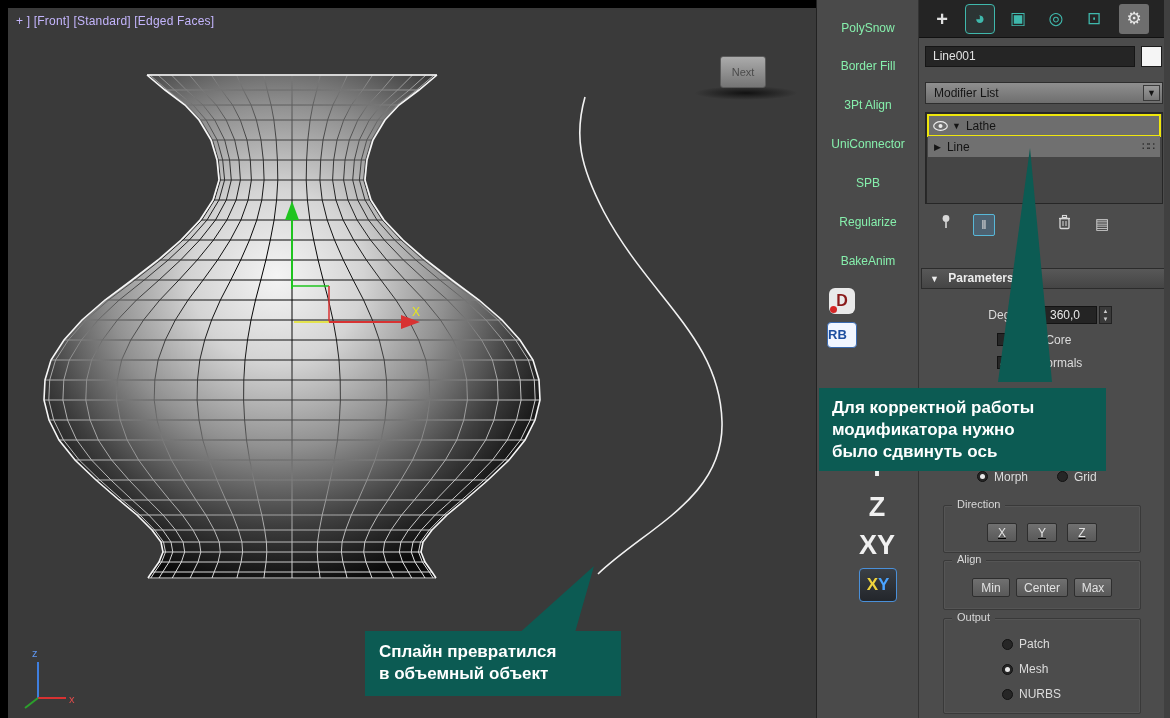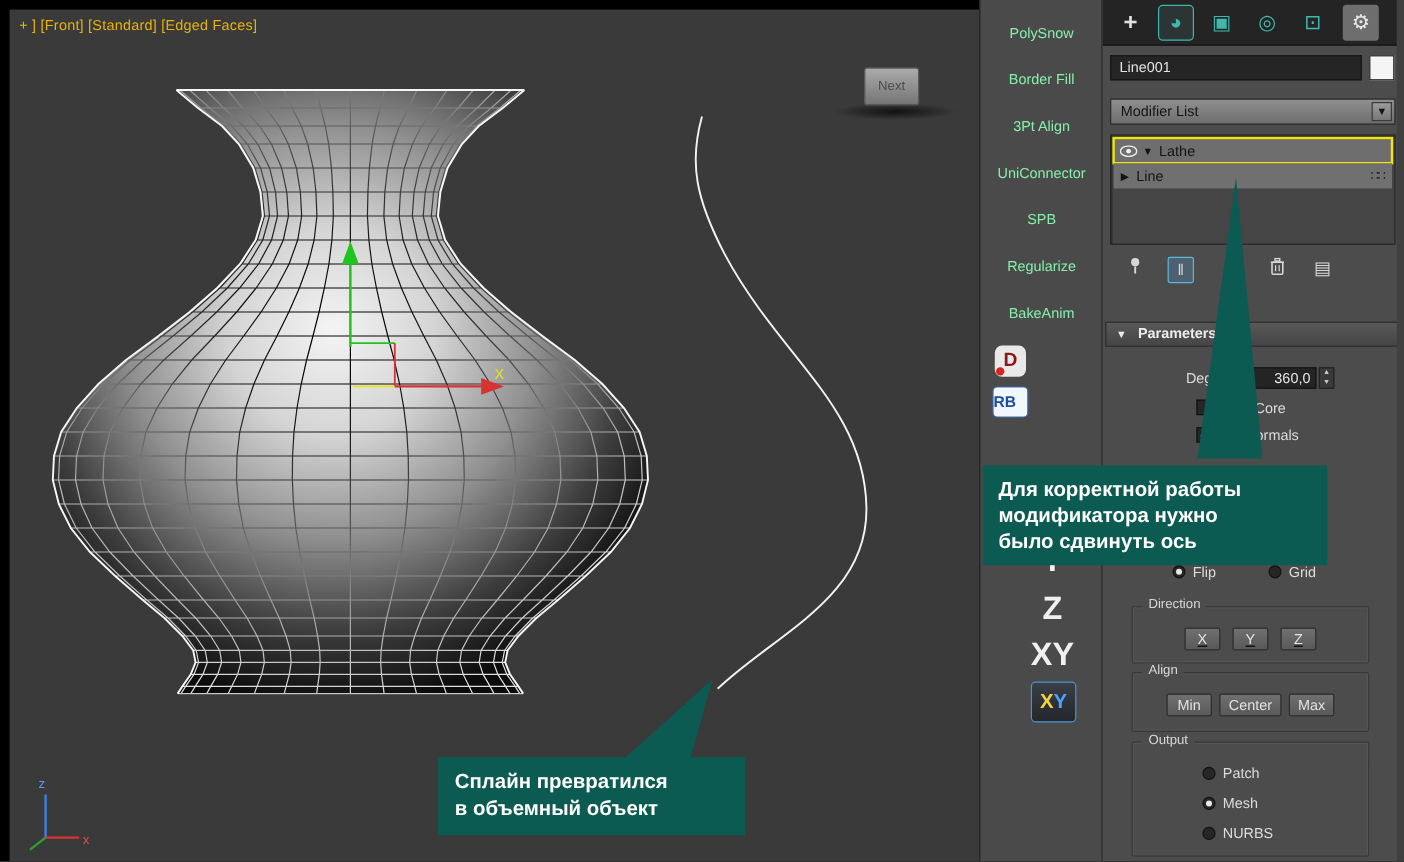--- a/index.html
+++ b/index.html
@@ -1,21 +1,21 @@
 <!DOCTYPE html>
 <html><head>
 <meta charset="utf-8">
 <style>
   * { margin:0; padding:0; box-sizing:border-box; }
   body { background:#000; font-family:"Liberation Sans", sans-serif; }
   #root { position:relative; width:1170px; height:718px; background:#000; overflow:hidden; }
 
   
   #viewport { position:absolute; left:8px; top:8px; width:808px; height:710px; background:#3a3a3a; }
-  .vp-label { position:absolute; left:8px; top:6px; font-size:12px; color:#eab308; letter-spacing:0.2px; z-index:5; }
+  .vp-label { position:absolute; left:8px; top:6px; font-size:12px; color:#c4b5fd; letter-spacing:0.2px; z-index:5; }
   #vp-svg { position:absolute; left:0; top:0; }
   .vase-lines { mix-blend-mode:difference; }
   .vase-lines path { stroke:#ececec; stroke-width:1; fill:none; }
   .vase-outline { stroke:#f6f6f6; stroke-width:1.6; fill:none; }
   .next-btn { position:absolute; left:712px; top:48px; width:46px; height:32px;
     background:linear-gradient(#ababab,#757575); border:1px solid #5a5a5a; border-radius:3px;
     color:#4b4b4b; font-size:11px; text-align:center; line-height:30px; z-index:4; }
   .next-shadow { position:absolute; left:686px; top:78px; width:104px; height:14px; border-radius:50%;
     background:radial-gradient(ellipse at center, rgba(10,10,10,0.85) 0%, rgba(10,10,10,0.0) 70%); z-index:3; }
 
@@ -71,21 +71,21 @@
   .stool.pin { left:16px; } .stool.showend { left:54px; border:1px solid #58b8d8; border-radius:2px; background:rgba(80,160,220,0.25); font-size:13px; }
   .stool.unique { left:98px; } .stool.trash { left:134px; } .stool.config { left:172px; font-size:15px; }
 
   .roll-header { position:absolute; left:2px; top:268px; width:248px; height:21px; background:linear-gradient(#585858,#454545);
     border:1px solid #2c2c2c; color:#ececec; font-size:12px; font-weight:bold; line-height:19px; padding-left:8px; }
   .roll-header .tri { font-size:9px; margin-right:6px; font-weight:normal; }
 
   .prow { position:absolute; left:0; width:100%; height:20px; font-size:12px; color:#dcdcdc; }
   .prow .rlabel { position:absolute; left:0; width:118px; text-align:right; line-height:20px; }
   .numfield { position:absolute; left:124px; top:1px; width:54px; height:18px; background:#242424; border:1px solid #141414;
-    color:#e8e8e8; text-align:right; line-height:16px; padding-right:4px; }
+    color:#e8e8e8; text-align:right; line-height:16px; padding-right:16px; }
   .spinner { position:absolute; left:180px; top:1px; width:13px; height:18px; background:#3a3a3a; border:1px solid #222; }
   .spinner span { display:block; height:8px; font-size:6px; line-height:8px; text-align:center; color:#ccc; }
 
   .cb { position:absolute; width:13px; height:13px; background:#262626; border:1px solid #121212; top:3px;
     text-align:center; line-height:12px; font-size:11px; color:#eef3d8; }
   .cblabel { position:absolute; line-height:20px; }
 
   .radio { position:absolute; width:11px; height:11px; border-radius:50%; background:#262626; border:1px solid #121212; top:4px; }
   .radio.on::after { content:""; position:absolute; left:2px; top:2px; width:5px; height:5px; border-radius:50%; background:#e8e8e8; }
 
@@ -261,21 +261,21 @@
       <span class="cb" style="left:78px"></span>
       <span class="cblabel" style="left:96px">Weld Core</span>
     </div>
     <div class="prow" style="top:353px">
       <span class="cb" style="left:78px">✓</span>
       <span class="cblabel" style="left:96px">Flip Normals</span>
     </div>
 
     <div class="prow" style="top:467px">
       <span class="radio on" style="left:58px"></span>
-      <span class="cblabel" style="left:75px">Flip</span>
+      <span class="cblabel" style="left:75px">Morph</span>
       <span class="radio" style="left:138px"></span>
       <span class="cblabel" style="left:155px">Grid</span>
     </div>
 
     <div class="group" style="top:505px; height:48px;text-decoration:underline;">
       <span class="group-label">Direction</span>
       <div class="btnrow">
         <span class="mbtn w30">X</span>
         <span class="mbtn w30">Y</span>
         <span class="mbtn w30">Z</span>

